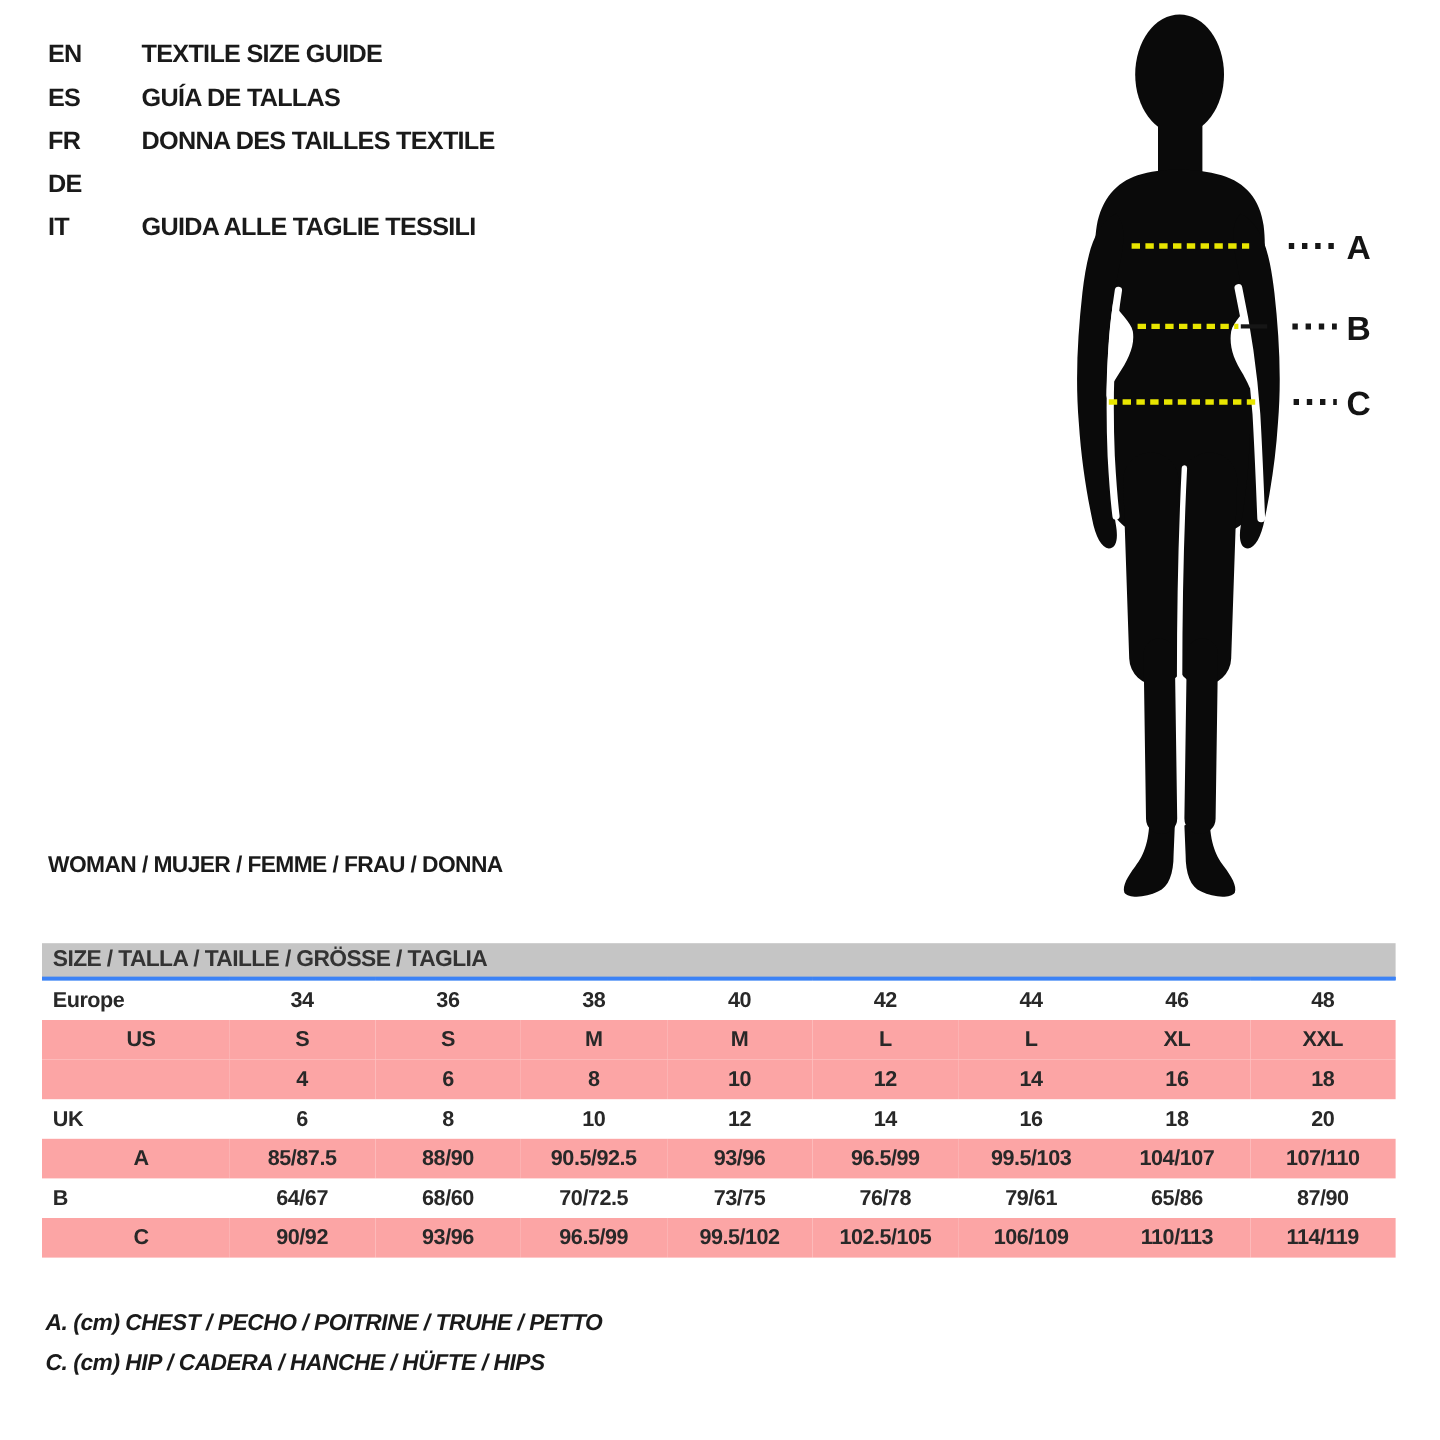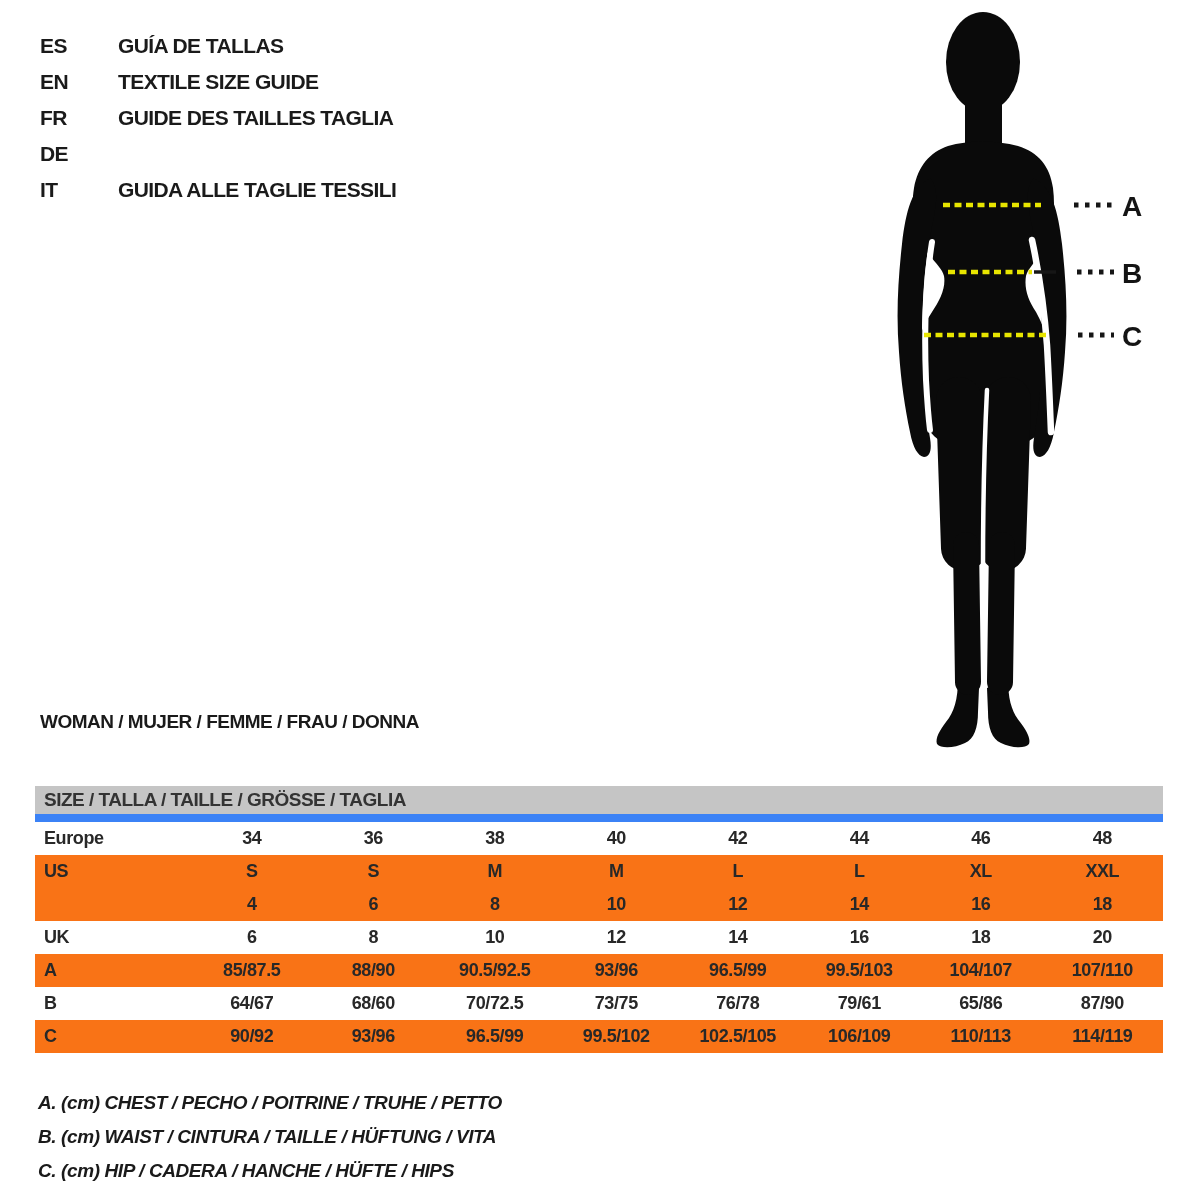--- a/index.html
+++ b/index.html
@@ -24,48 +24,48 @@
   .section-title{position:absolute;left:40px;top:711px;font-size:19px;font-weight:700;letter-spacing:-0.5px;}
 
   
   .size-table{
     position:absolute;left:35px;top:786px;width:1128px;
     border-collapse:collapse;table-layout:fixed;
   }
   .size-table th{
     background:#c5c5c5;height:28px;text-align:left;padding:0 0 0 9px;
     font-size:19px;font-weight:700;color:#333333;letter-spacing:-0.5px;
-    border-bottom:8px solid #3b82f6;
+    border-bottom:3px solid #3b82f6;
   }
   .size-table td{
     height:33px;padding:0;text-align:center;font-size:18px;font-weight:700;
     color:#282828;letter-spacing:-0.4px;white-space:nowrap;
   }
   .size-table td.lbl{text-align:left;padding-left:9px;}
-  .size-table tr.shaded td{background:#f97316;}
+  .size-table tr.shaded td{background:#fca5a5;text-align:center;}
 
   
   .legend{position:absolute;left:38px;top:1086px;}
   .legend-line{height:34px;line-height:34px;font-size:19px;font-weight:700;letter-spacing:-0.4px;white-space:nowrap;font-style:italic;}
 </style>
 </head>
 <body>
 
 <div class="lang-block">
   <div class="lang-row">
+    <span class="lang-code">EN</span>
+    <span class="lang-title">TEXTILE SIZE GUIDE</span>
+  </div>
+  <div class="lang-row">
     <span class="lang-code">ES</span>
     <span class="lang-title">GUÍA DE TALLAS</span>
   </div>
   <div class="lang-row">
-    <span class="lang-code">EN</span>
-    <span class="lang-title">TEXTILE SIZE GUIDE</span>
-  </div>
-  <div class="lang-row">
     <span class="lang-code">FR</span>
-    <span class="lang-title">GUIDE DES TAILLES TAGLIA</span>
+    <span class="lang-title">DONNA DES TAILLES TEXTILE</span>
   </div>
   <div class="lang-row">
     <span class="lang-code">DE</span>
   </div>
   <div class="lang-row">
     <span class="lang-code">IT</span>
     <span class="lang-title">GUIDA ALLE TAGLIE TESSILI</span>
   </div>
 </div>
 
@@ -196,15 +196,14 @@
       <td>102.5/105</td>
       <td>106/109</td>
       <td>110/113</td>
       <td>114/119</td>
     </tr>
   </tbody>
 </table>
 
 <div class="legend">
   <div class="legend-line">A. (cm) CHEST / PECHO / POITRINE / TRUHE / PETTO</div>
-  <div class="legend-line">B. (cm) WAIST / CINTURA / TAILLE / HÜFTUNG / VITA</div>
   <div class="legend-line">C. (cm) HIP / CADERA / HANCHE / HÜFTE / HIPS</div>
 </div>
 
 </body></html>

